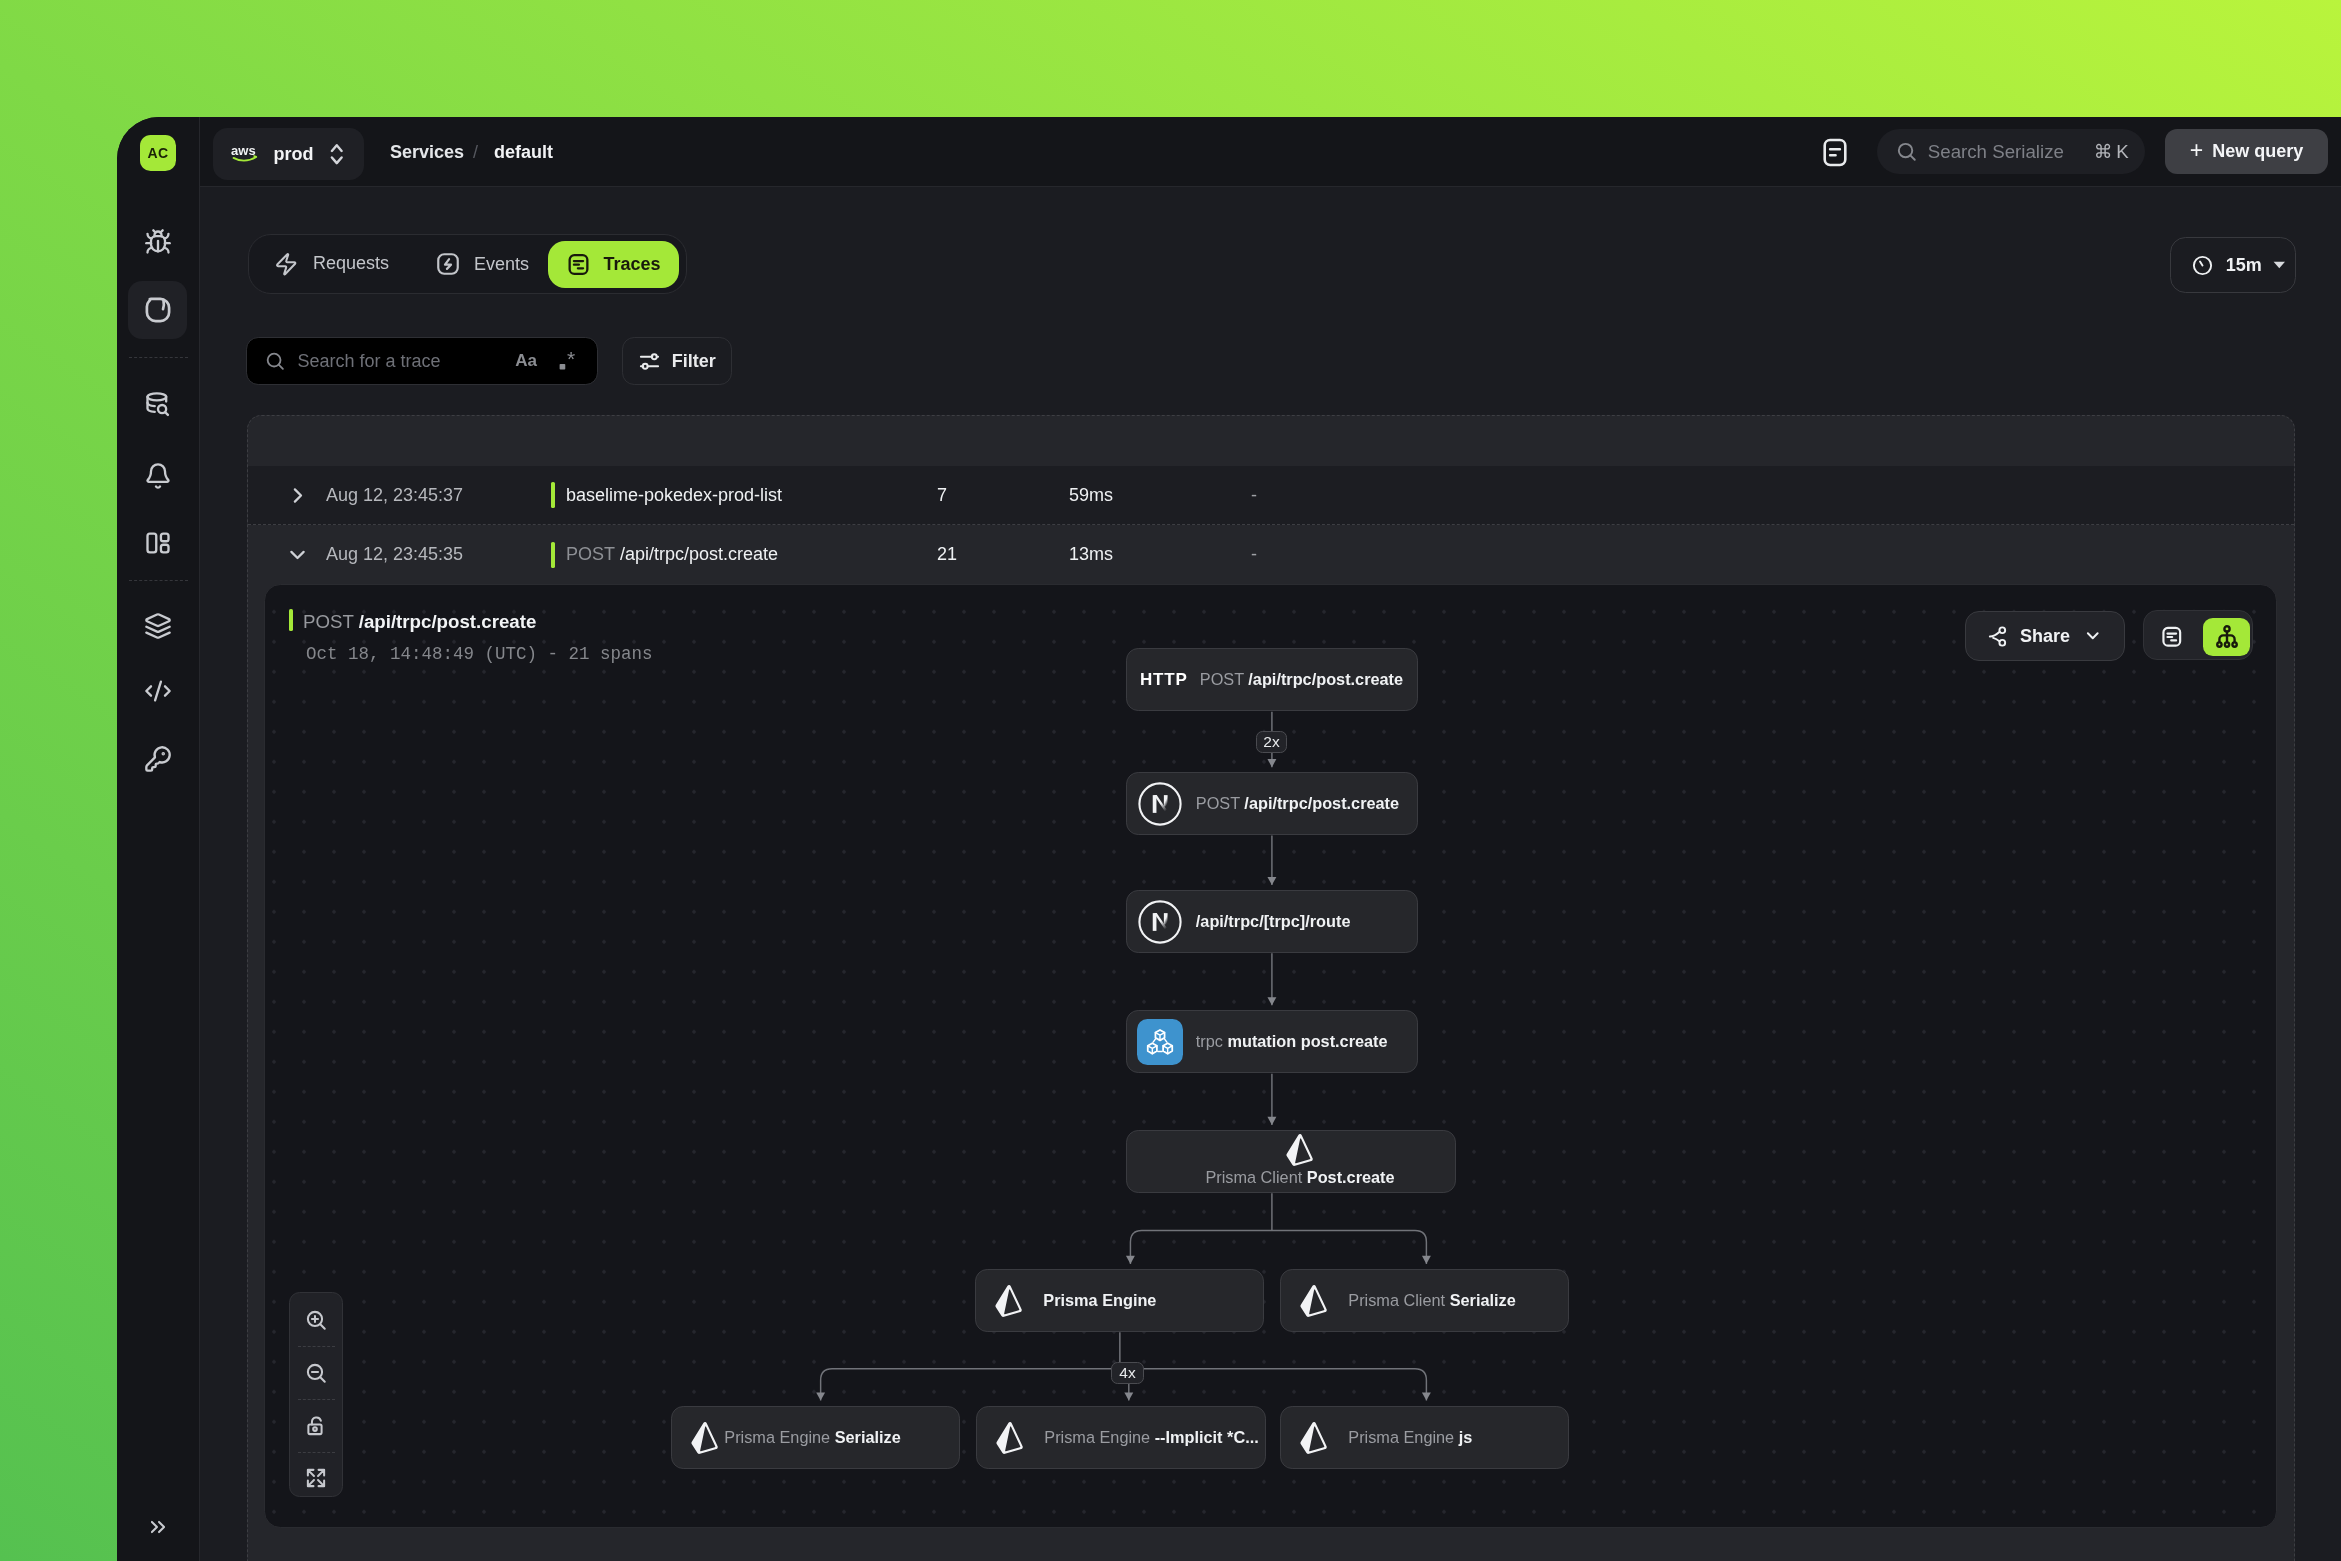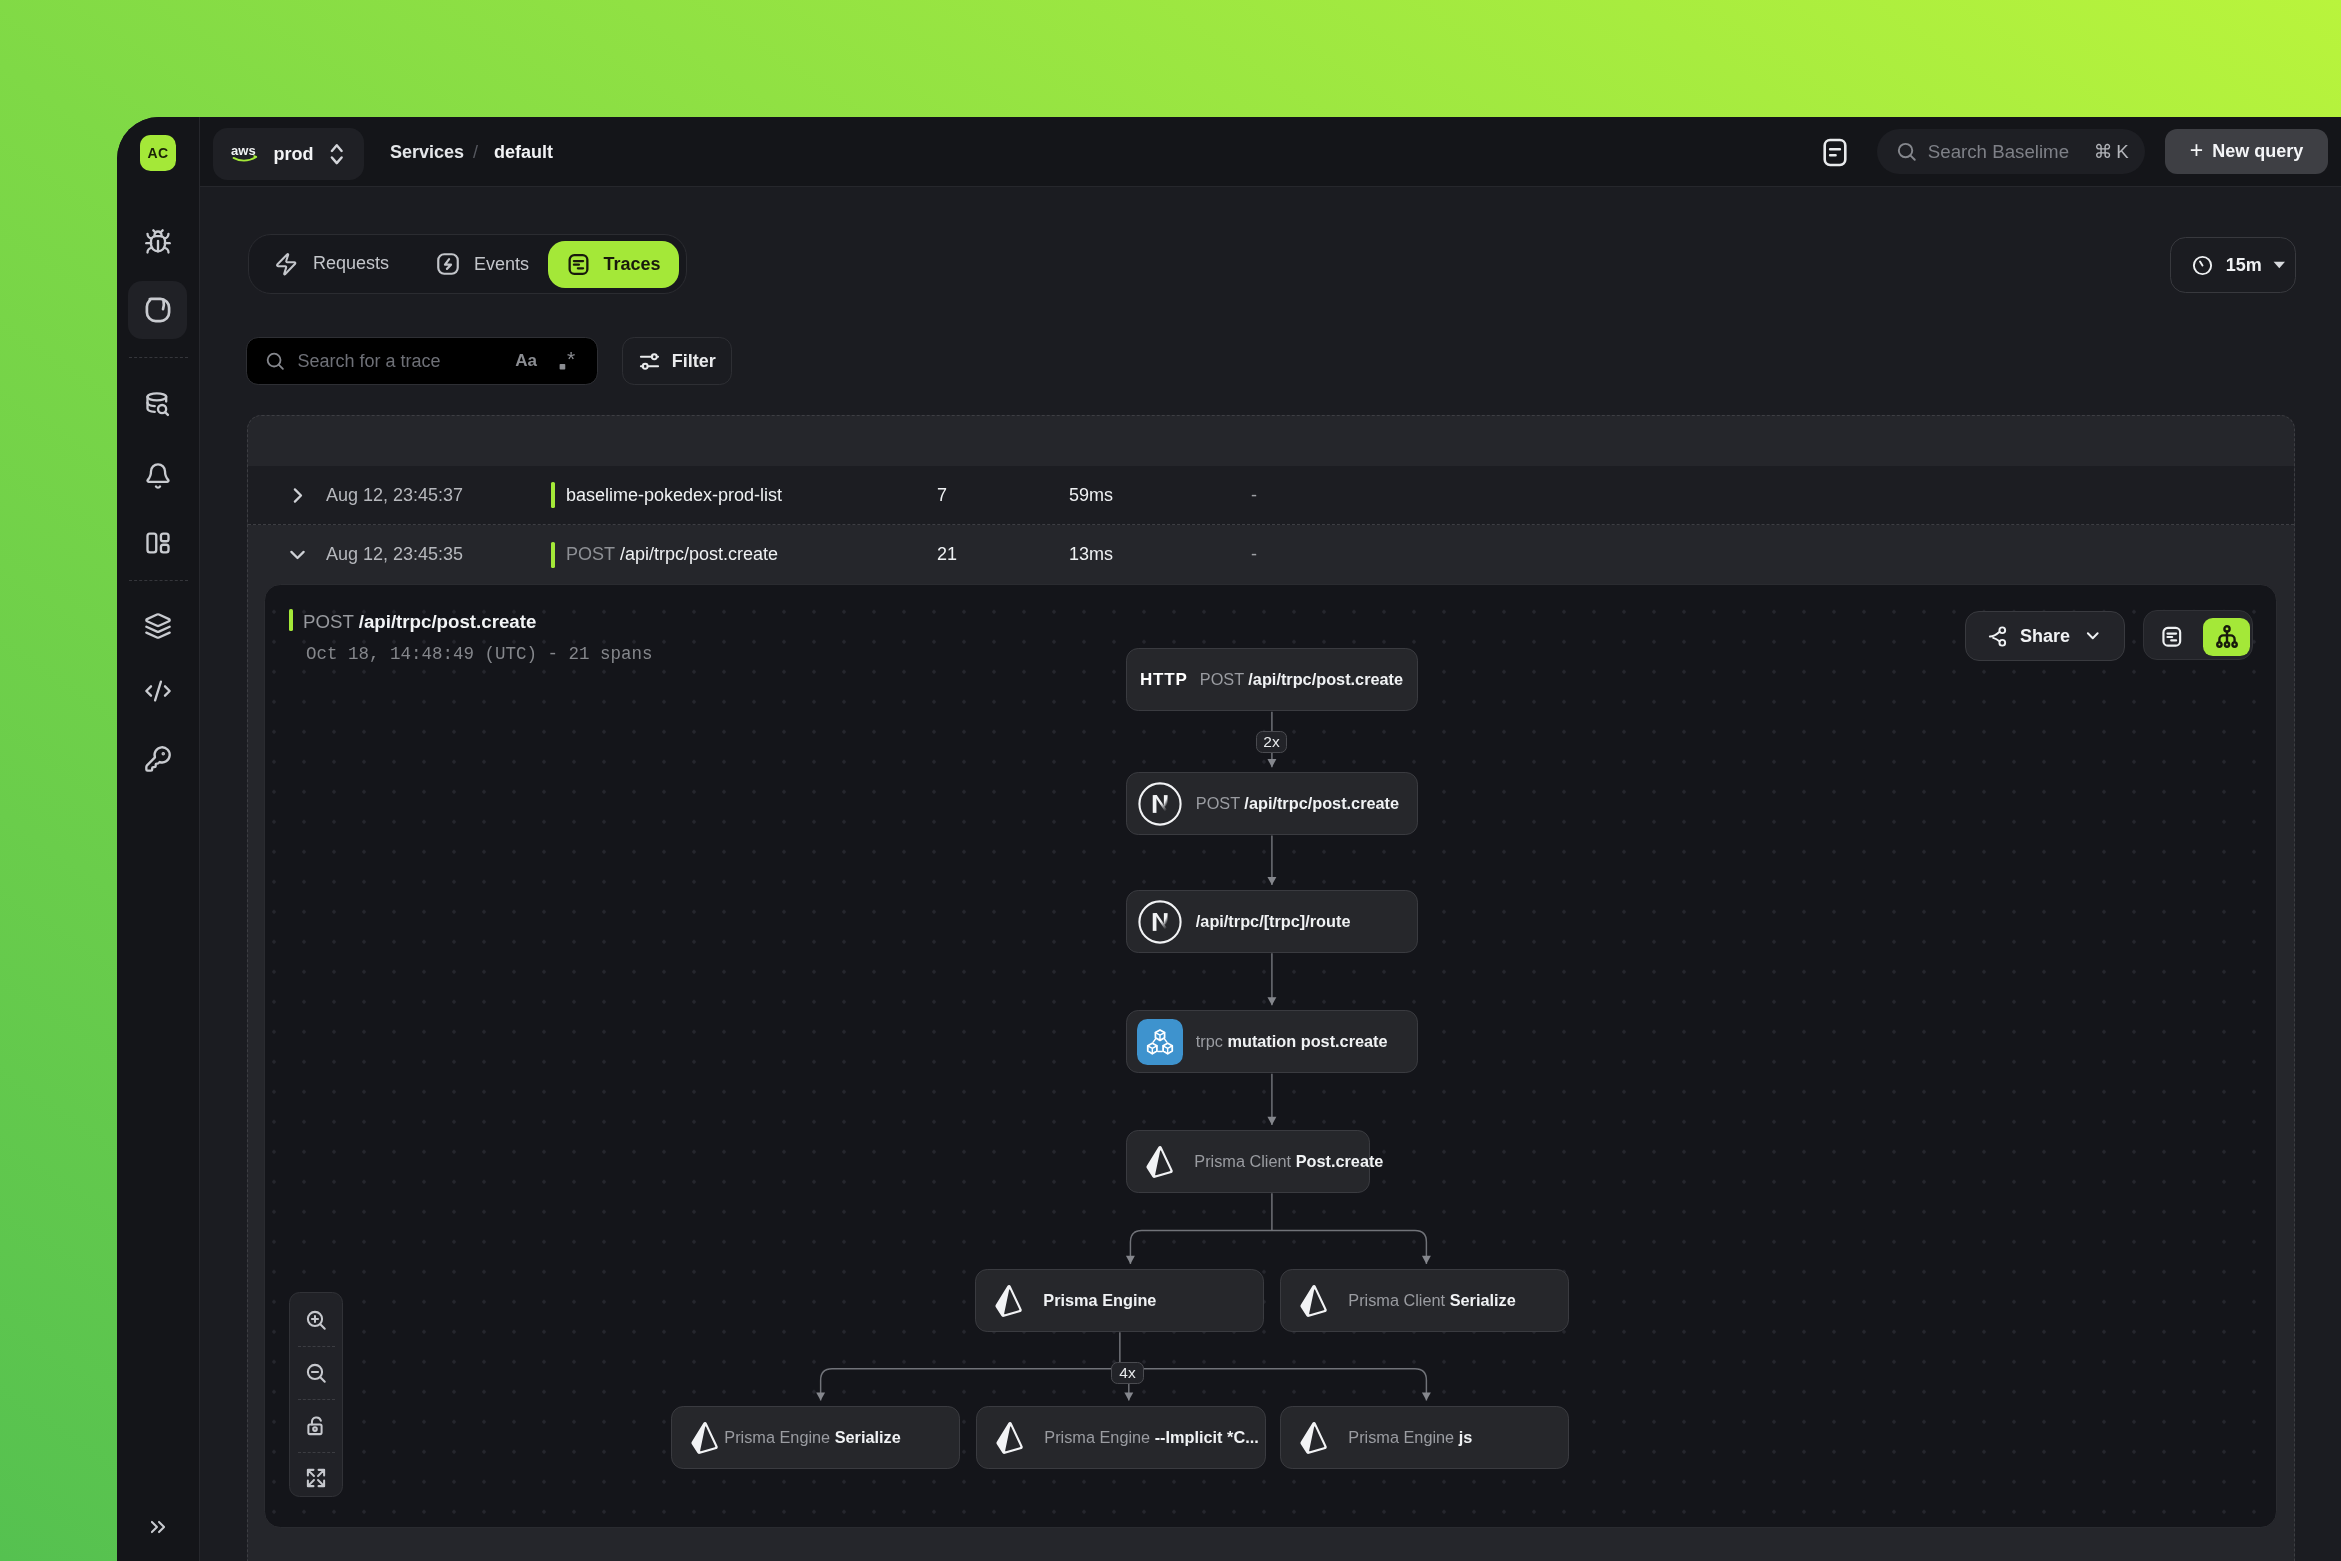--- a/index.html
+++ b/index.html
@@ -239,21 +239,21 @@
           <path d="M7.5 11h9M7.5 16.5h5" stroke-width="2.4"></path>
         </svg>
       </div>
     <div class="searchpill" style="left:1677px; width:268px;">
       <span id="i-mag1" style="margin-left:18px">
           <svg width="23" height="23" viewBox="0 0 24 24" stroke="#85878d" fill="none" stroke-width="2" stroke-linecap="round" stroke-linejoin="round">
             <circle cx="11" cy="11" r="7"></circle>
             <path d="m20.6 20.6-4.6-4.6"></path>
           </svg>
         </span>
-      <span style="margin-left:9.8px;">Search Baselime</span>
+      <span style="margin-left:9.8px;">Search Serialize</span>
       <span style="margin-left:auto; margin-right:16.3px; color:#b4b6bb; font-size:18.7px;">⌘ K</span>
     </div>
     <div class="newquery" style="left:1965px; width:163px;">
       <span style="font-size:23px; font-weight:400; margin-right:9px; margin-top:-2.4px;">+</span>New query
     </div>
   </div>
 
   <div class="tabs">
     <span class="tab" style="margin-left:25px">
         <span id="i-zap">
@@ -455,21 +455,21 @@
               <path d="M19 30 l5.655 3.25 v6.5 l-5.655 3.25 l-5.655 -3.25 v-6.5 Z"></path>
               <path d="M19 36.5 v6.5 M19 36.5 l5.655 -3.25 M19 36.5 l-5.655 -3.25" stroke-width="1.8"></path>
               <path d="M38 30 l5.655 3.25 v6.5 l-5.655 3.25 l-5.655 -3.25 v-6.5 Z"></path>
               <path d="M38 36.5 v6.5 M38 36.5 l5.655 -3.25 M38 36.5 l-5.655 -3.25" stroke-width="1.8"></path>
               <path d="M23.2 24.3 L20 28.6 M33.8 24.3 L37 28.6 M25.8 40.2 h5.4" stroke-width="1.8"></path>
             </g>
           </svg>
         </span>
       <span class="txt" style="margin-left:13px">trpc <b>mutation post.create</b></span>
     </div>
-    <div class="node" style="left:861px; top:545px; width:244px;">
+    <div class="node" style="left:861px; top:545px; width:330px;flex-direction:column;">
       <span class="prismaicon" style="margin-left:16.3px">
           <svg width="33" height="37" viewBox="0 0 24 28" fill="none">
             <path fill-rule="evenodd" clip-rule="evenodd" d="M21.9 20.6 13.6 3a1.3 1.3 0 0 0-1.13-.76 1.3 1.3 0 0 0-1.2.63L2.3 17.4a1.36 1.36 0 0 0 .02 1.46l4.38 6.78c.3.47.85.76 1.42.76.16 0 .32-.02.48-.07l12.4-3.67c.39-.11.71-.39.87-.76a1.4 1.4 0 0 0 .03-1.3Zm-2.1.75-10.5 3.1a.45.45 0 0 1-.57-.52l3.75-17.98c.07-.34.54-.4.7-.08l6.95 14.76a.51.51 0 0 1-.33.72Z" fill="#f2f3f5"></path>
           </svg>
         </span>
       <span class="txt" style="margin-left:18px">Prisma Client <b>Post.create</b></span>
     </div>
     <div class="node" style="left:710px; top:684px; width:289px;">
       <span class="prismaicon" style="margin-left:16.3px">
           <svg width="33" height="37" viewBox="0 0 24 28" fill="none">

